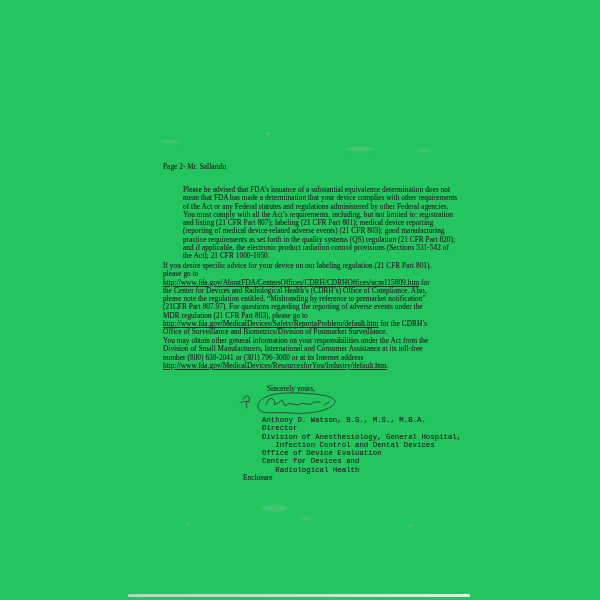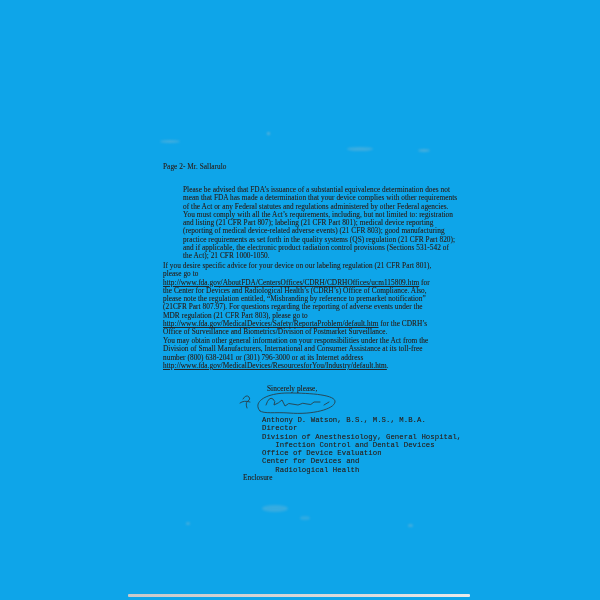--- a/index.html
+++ b/index.html
@@ -5,21 +5,21 @@
   html, body { margin:0; padding:0; }
   body {
     width:600px; height:600px;
     background:#ffffff;
     overflow:hidden;
     font-family:"Liberation Serif","DejaVu Serif",serif;
   }
   .page {
     position:relative;
     width:600px; height:600px;
-    background:#0ea5e9;
+    background:#22c55e;
     color:#262626;
   }
   .txt {
     position:absolute;
     font-size:7.3px;
     line-height:8.3px;
     letter-spacing:0.05px;
     white-space:pre-line;
     text-shadow:0 0 0.5px rgba(45,45,45,0.55);
   }
@@ -73,21 +73,21 @@
 (21CFR Part 807.97).  For questions regarding the reporting of adverse events under the
 MDR regulation (21 CFR Part 803), please go to
 </span><span class="u">http://www.fda.gov/MedicalDevices/Safety/ReportaProblem/default.htm</span><span> for the CDRH’s
 Office of Surveillance and Biometrics/Division of Postmarket Surveillance.</span></div>
 
   <div class="txt p3"><span>You may obtain other general information on your responsibilities under the Act from the
 Division of Small Manufacturers, International and Consumer Assistance at its toll-free
 number (800) 638-2041 or (301) 796-3000 or at its Internet address
 </span><span class="u">http://www.fda.gov/MedicalDevices/ResourcesforYou/Industry/default.htm</span><span>.</span></div>
 
-  <div class="txt closing">Sincerely please,</div>
+  <div class="txt closing">Sincerely yours,</div>
 
   <svg class="signature" viewBox="0 0 104 28" xmlns="http://www.w3.org/2000/svg">
     <g fill="none" stroke="#2e2e2e" stroke-width="0.9" stroke-linecap="round" opacity="0.85">
       <path d="M7,9 q3,-5 6,-2 q2,2 -1,4 q-3,2 -1,7"></path>
       <path d="M4,13 q4,-3 10,-1"></path>
       <path d="M24,21 C16,12 30,3 52,3 C76,3 100,5 99,12 C98,19 77,25 53,23 C39,22 28,24 24,21"></path>
       <path d="M30,15 q3,-9 7,-6 q3,2 1,6 q5,-2 8,-5 l3,6 q4,-4 7,-2 l6,1 q5,-3 9,-1 q4,2 7,-2 l6,0"></path>
       <path d="M88,15 l5,-3"></path>
     </g>
   </svg>

